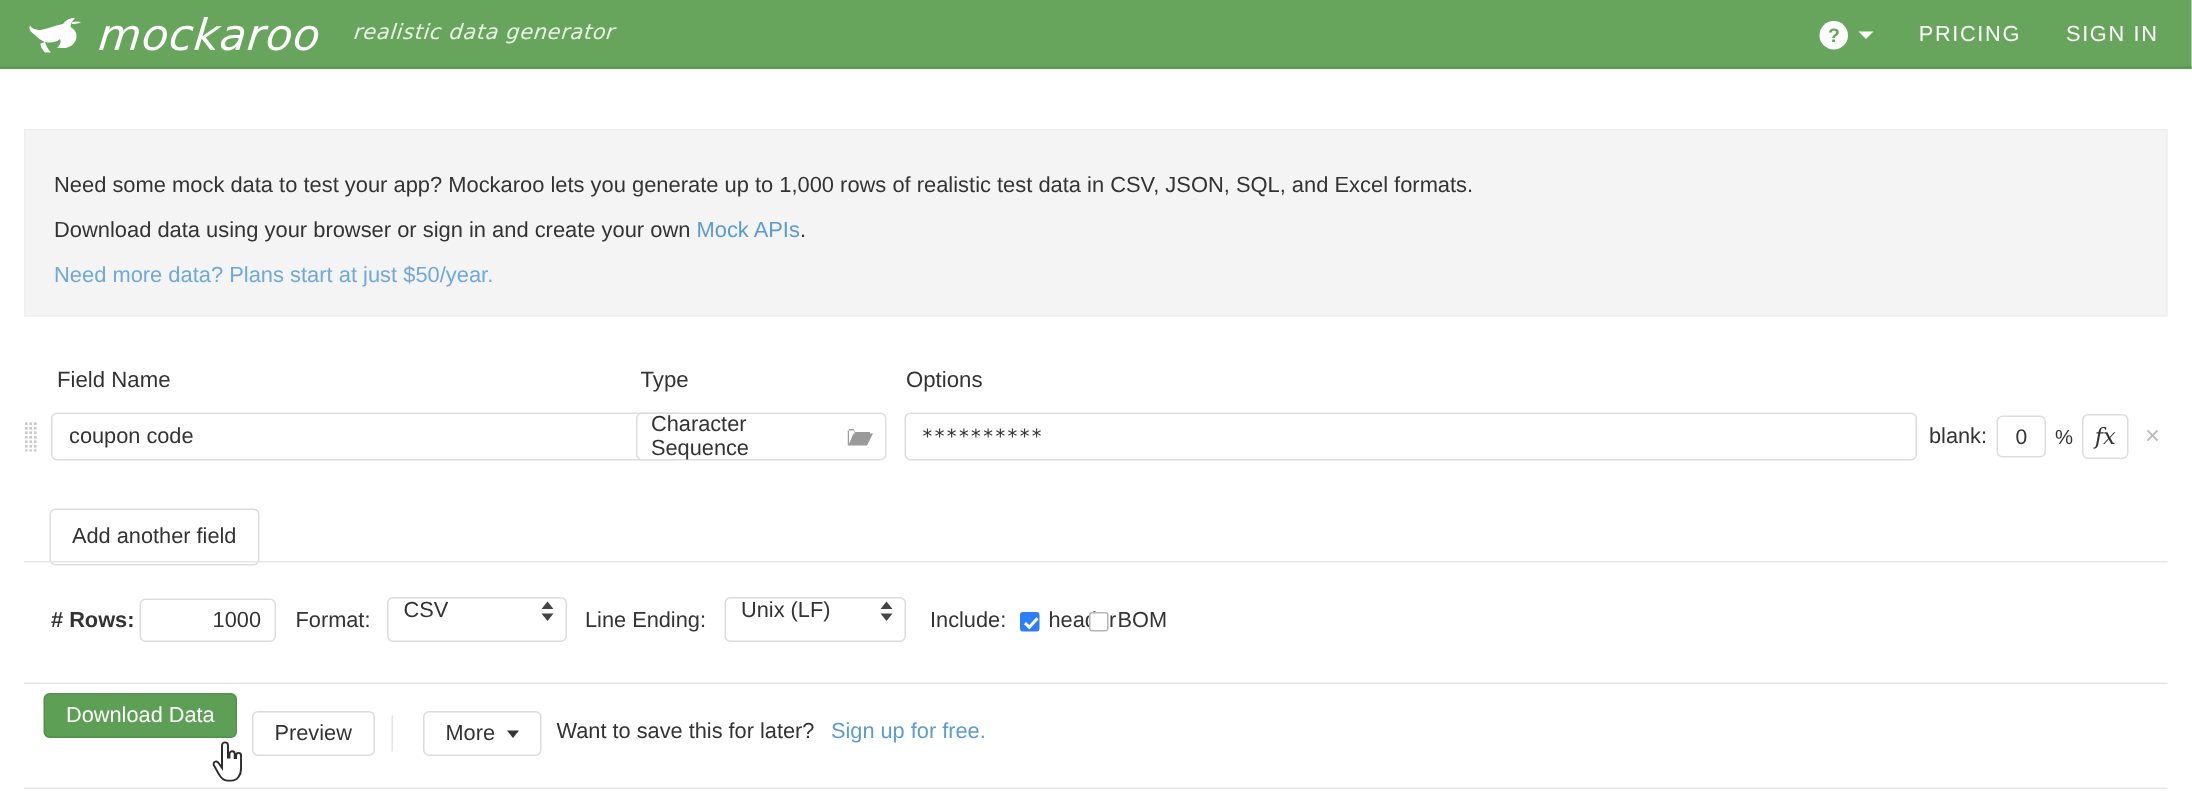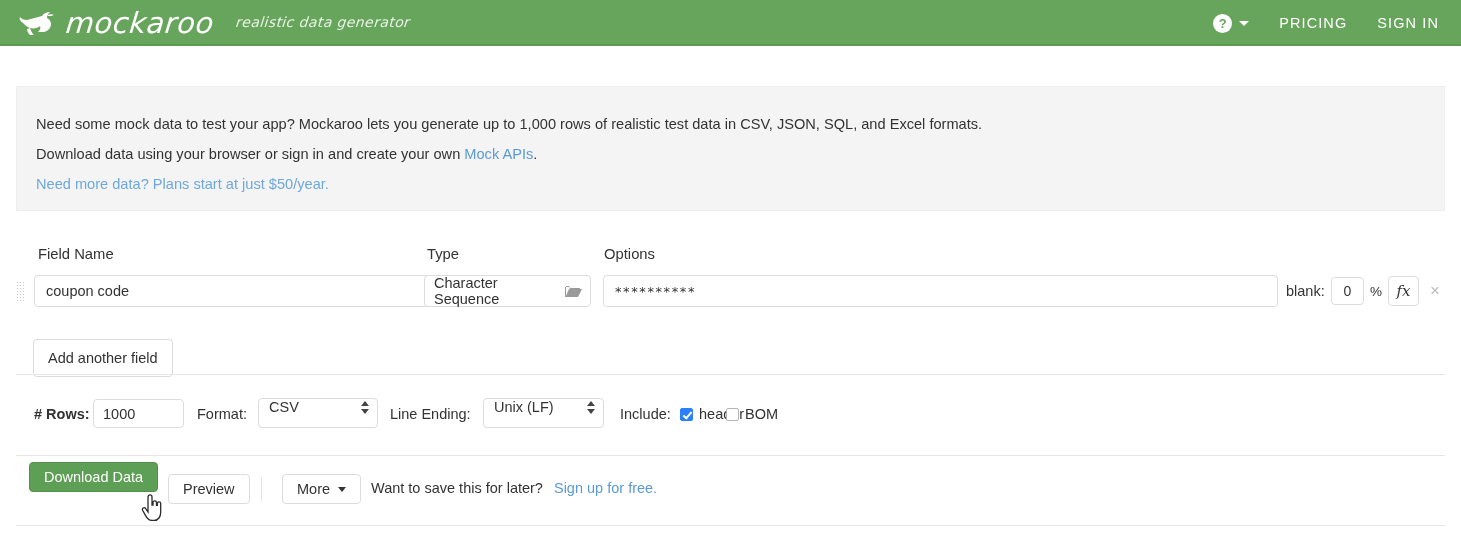--- a/index.html
+++ b/index.html
@@ -159,21 +159,21 @@
 
   
   .opt-text { position: absolute; font-size: 14.5px; color: #333333; }
   .t-rows { left: 34px; top: 406px; font-weight: bold; }
   .t-format { left: 197px; top: 406px; text-align: center; }
   .t-lineend { left: 390px; top: 406px; }
   .t-include { left: 620px; top: 406px; }
 
   #rows-input {
     left: 93px; top: 399px; width: 91px; height: 29px;
-    text-align: left; padding: 0 9px;
+    text-align: right; padding: 0 9px;
   }
   .sel {
     position: absolute; height: 30px;
     background: #ffffff; border: 1px solid #dcdcdc; border-radius: 4px;
     display: flex; align-items: center;
     padding: 0 8px 12px 10px; font-size: 14.5px; color: #333333; cursor: pointer;
   }
   #format-select { left: 258px; top: 398px; width: 120px; }
   #lineend-select { left: 483px; top: 398px; width: 121px; }
   .sel-val { flex: 1 1 auto; }

